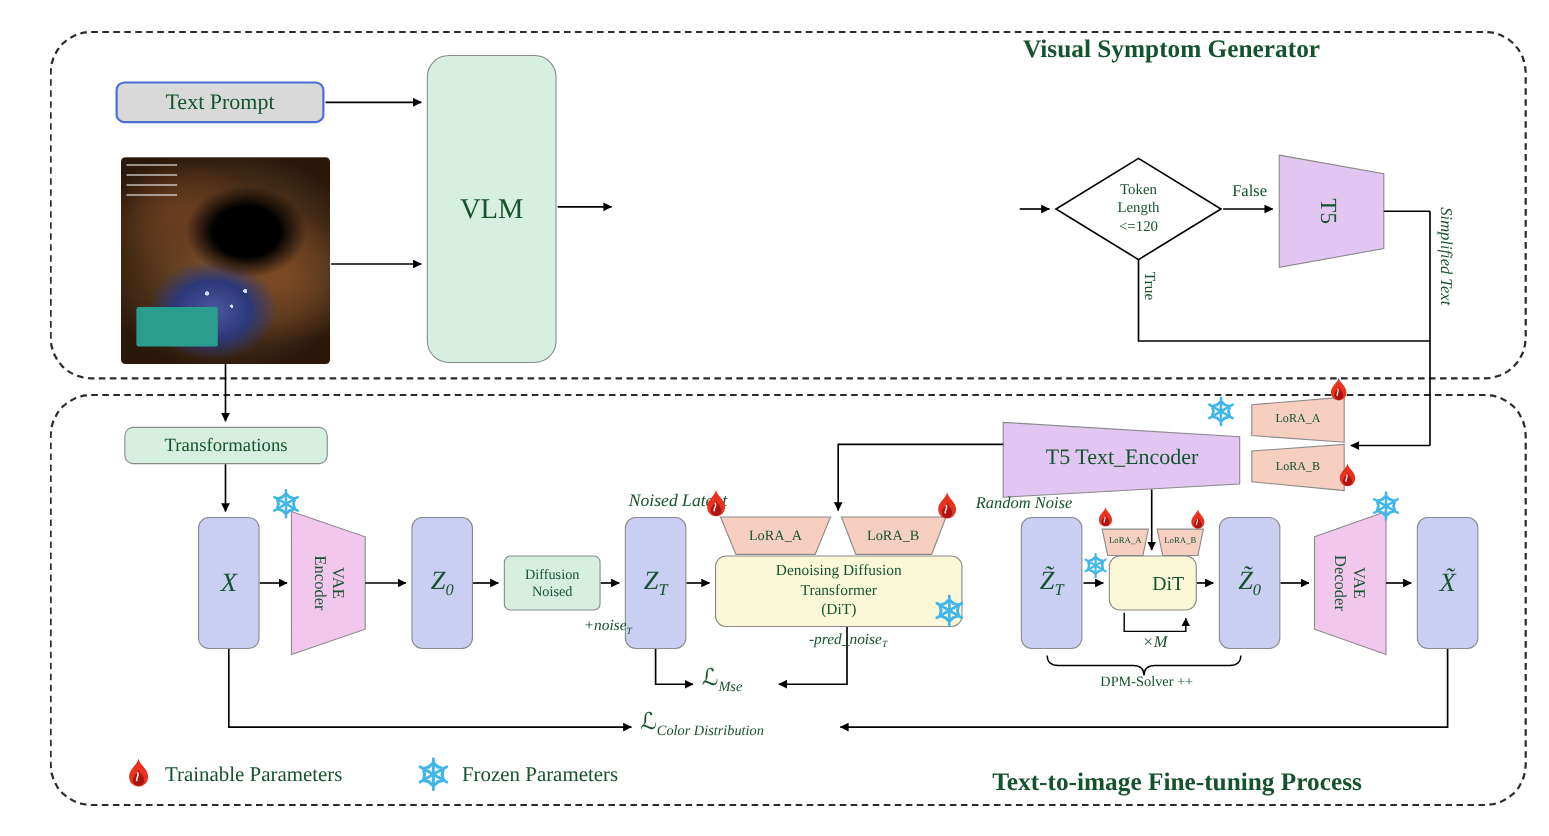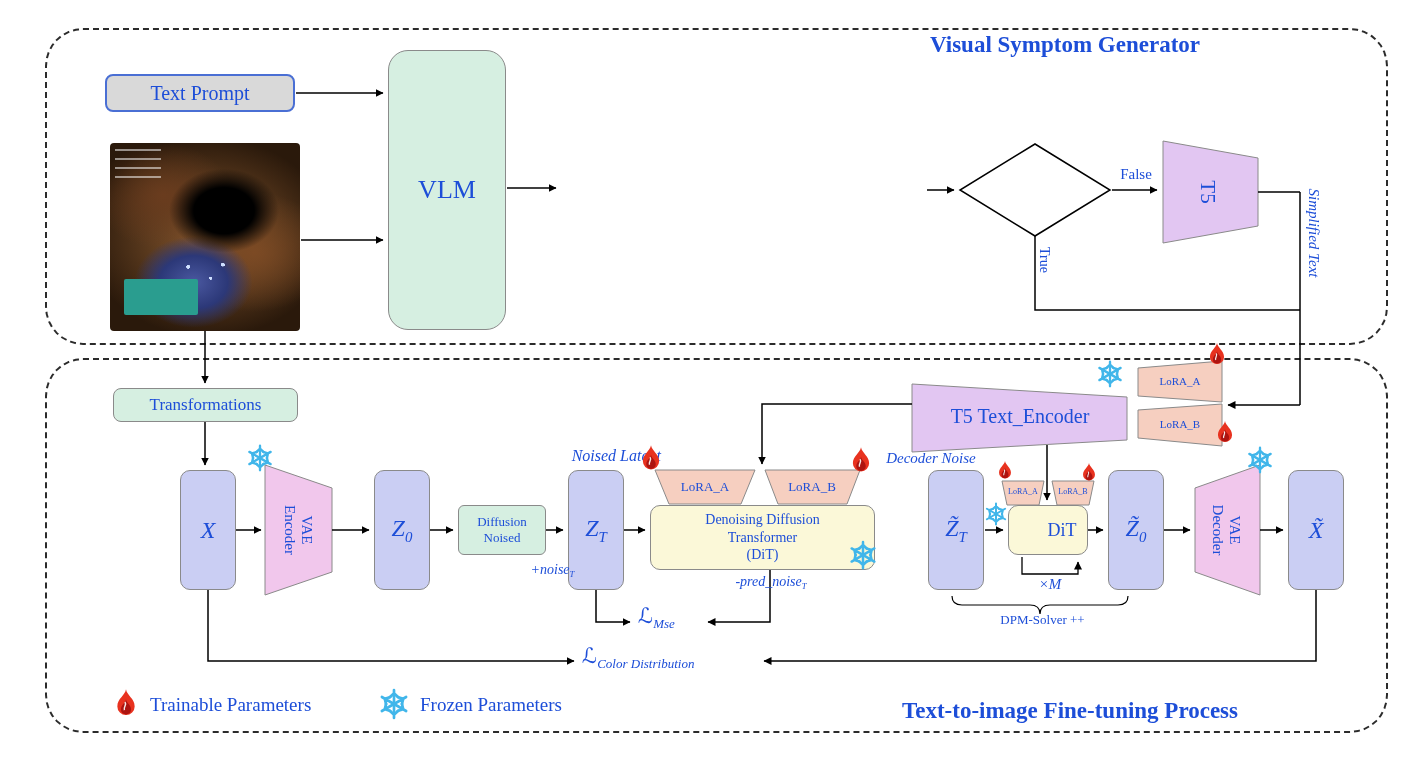--- a/index.html
+++ b/index.html
@@ -1,17 +1,17 @@
 <!DOCTYPE html>
 <html style="--mint: #d6efe1; --lavender: #cacef3; --purple: #e2c6f2; --pink: #f1c7ec; --salmon: #f6cfc0; --yellow: #fbf8d8; --ellipseFill: #fce5b4; --blueBorder: #4a6fd4; --grayFill: #d9d9d9; --border: #8a8a8a; --flameRed: #e8321f; --flameDark: #ad1410; --snowBlue: #41b6ea;"><head>
 <meta charset="utf-8">
 <style>
   html,body{margin:0;padding:0;background:#fff;}
   .canvas{position:relative;width:1408px;height:760px;background:#fff;overflow:hidden;
-          font-family:"Liberation Serif","DejaVu Serif",serif;color:#1d4ed8;}
+          font-family:"Liberation Serif","DejaVu Serif",serif;color:#14532d;}
   .dashedbox{position:absolute;border:2px dashed #2b2b2b;border-radius:38px;box-sizing:border-box;}
   svg.layer{position:absolute;left:0;top:0;width:1408px;height:760px;z-index:1;}
   .node{position:absolute;display:flex;flex-direction:column;align-items:center;justify-content:center;
         text-align:center;box-sizing:border-box;z-index:2;}
   .lav{background:var(--lavender);border:1px solid var(--border);border-radius:10px;}
   .mint{background:var(--mint);border:1px solid var(--border);border-radius:8px;}
   .yellow{background:var(--yellow);border:1px solid var(--border);border-radius:10px;}
   .gray{background:var(--grayFill);border:2px solid var(--blueBorder);border-radius:8px;}
   .lbl{position:absolute;z-index:3;}
   .ital{font-style:italic;}
@@ -129,20 +129,25 @@
     <div class="hud"></div>
     <div class="speckles"></div>
     <div class="comment"></div>
   </div>
 
   <div class="node mint" style="left:388px;top:50px;width:118px;height:280px;font-size:26px;border-radius:20px;">
     <span>VLM</span>
   </div>
 
 
+  <div class="lbl center smalltxt" style="left:975px;top:164px;width:120px;font-size:13.5px;">
+    <span style="display:block">Token</span>
+    <span style="display:block">Length</span>
+    <span style="display:block">&lt;=120</span>
+  </div>
 
   <div class="lbl center" style="left:1112px;top:166px;width:48px;font-size:15px;">False</div>
 
   <div class="vlabel rot" style="left:1023px;top:252px;width:42px;height:16px;font-size:14px;">
     <span>True</span>
   </div>
 
   <div class="vlabel rot" style="left:1178px;top:179px;width:60px;height:26px;font-size:21px;">
     <span>T5</span>
   </div>
@@ -193,21 +198,21 @@
   </div>
 
   <div class="lbl ital center" style="left:706px;top:574px;width:130px;font-size:14px;">
     <span>-pred_noise</span><sub>T</sub>
   </div>
 
   <div class="lbl" style="left:638px;top:604px;font-size:21px;">
     <span class="scriptL">ℒ</span><sub class="ital">Mse</sub>
   </div>
 
-  <div class="lbl ital center" style="left:872px;top:450px;width:118px;font-size:15px;">Decoder Noise</div>
+  <div class="lbl ital center" style="left:872px;top:450px;width:118px;font-size:15px;">Random Noise</div>
 
   <div class="node lav" style="left:928px;top:470px;width:56px;height:120px;">
     <span class="math"><span>Z̃</span><sub>T</sub></span>
   </div>
 
   <div class="lbl center" style="left:1001px;top:487px;width:44px;font-size:8px;">LoRA_A</div>
   <div class="lbl center" style="left:1051px;top:487px;width:44px;font-size:8px;">LoRA_B</div>
 
   <div class="node yellow" style="left:1008px;top:505px;width:80px;height:50px;font-size:18px;padding-left:28px;">
     <span>DiT</span>

